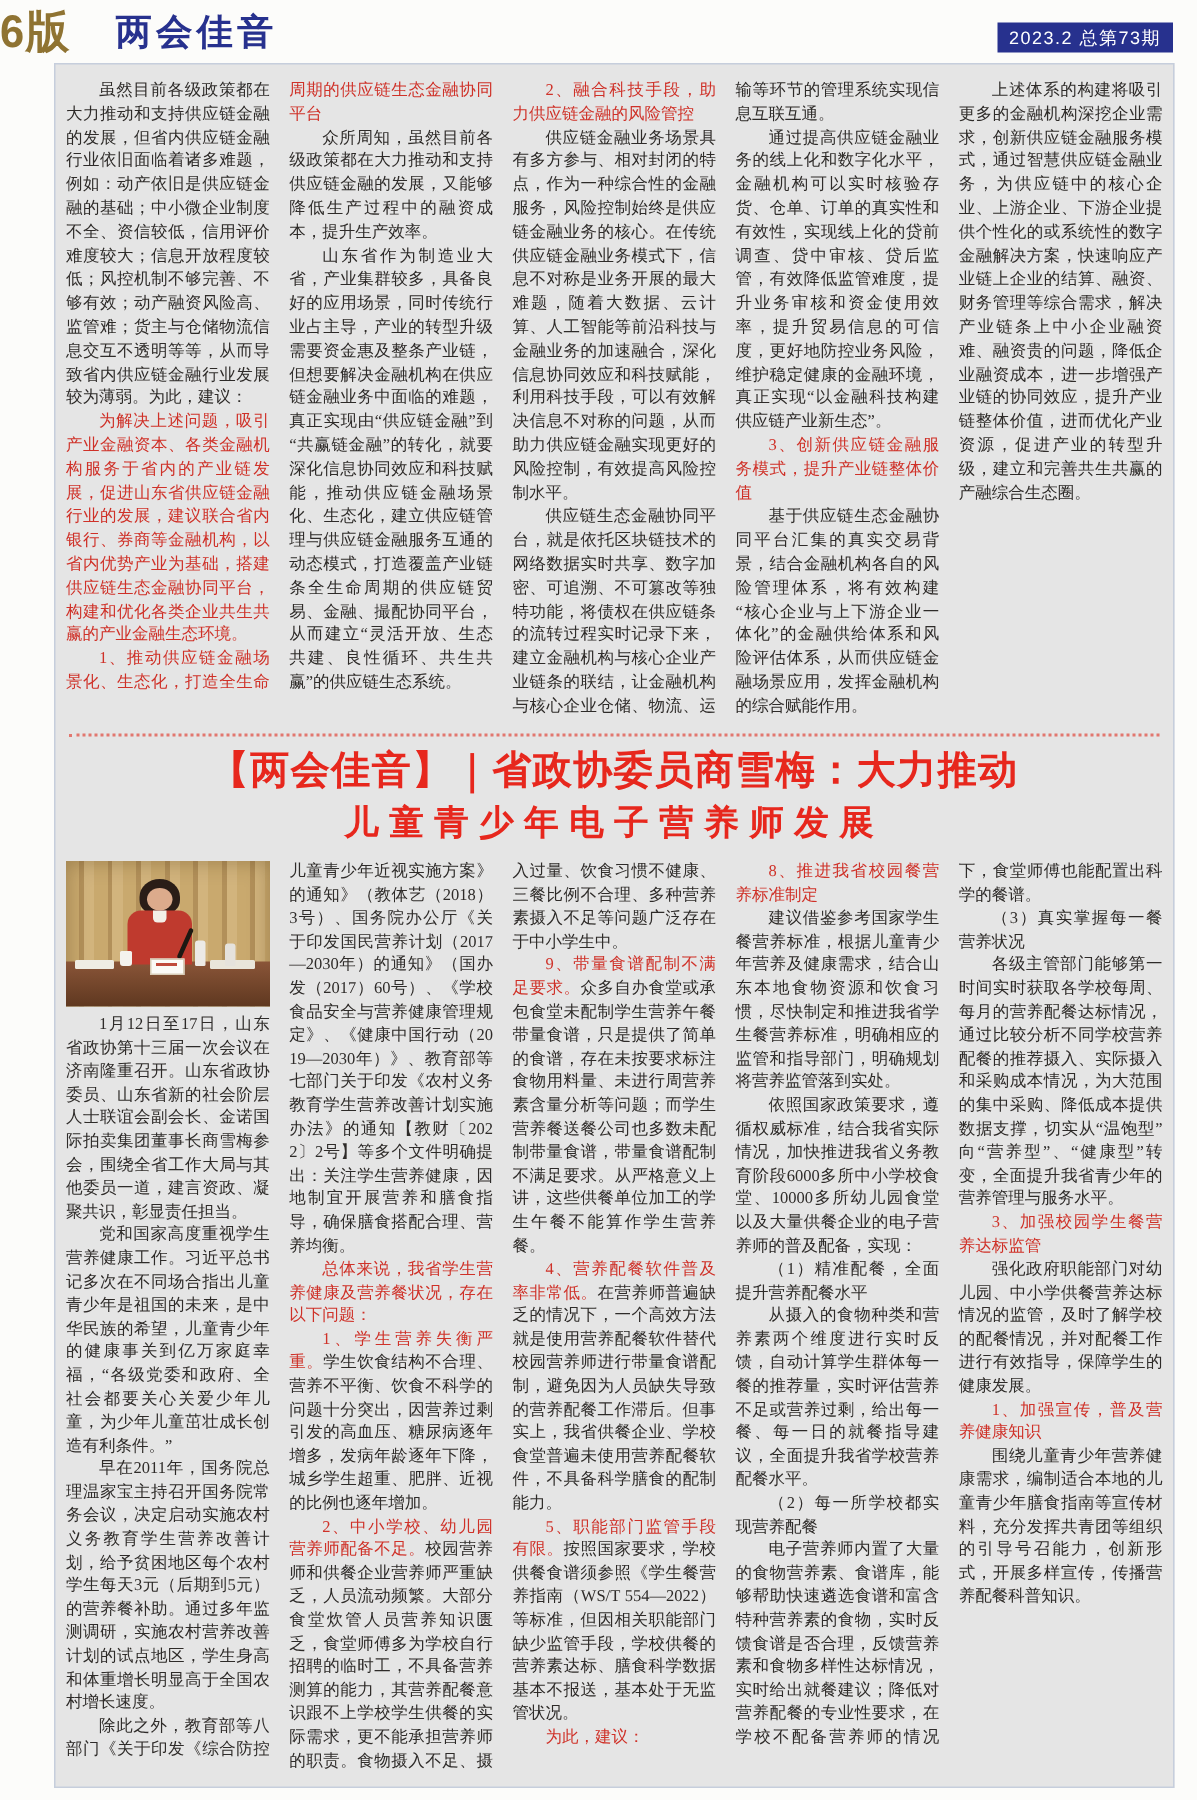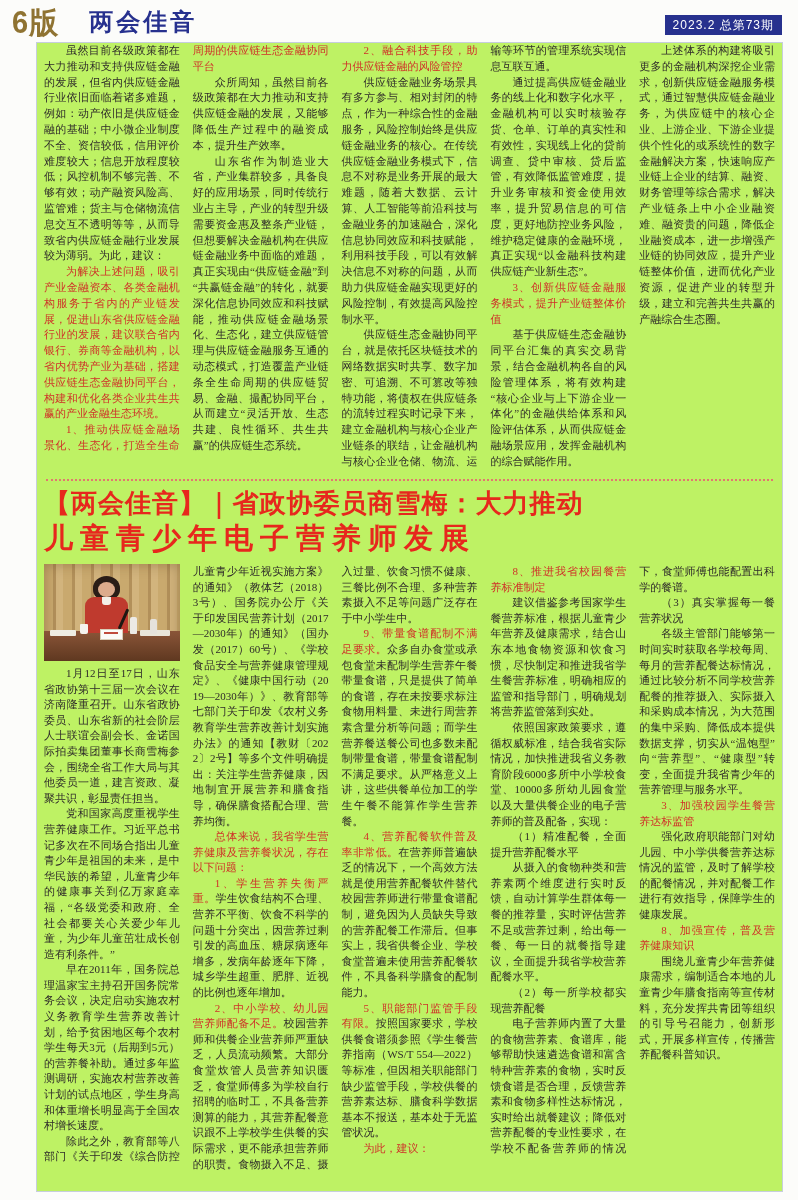--- a/index.html
+++ b/index.html
@@ -2,56 +2,56 @@
 <html lang="zh"><head>
 <meta charset="utf-8">
 <style>
   html,body{margin:0;padding:0;background:#e9e9e7;}
   .sheet{
     position:relative;width:798px;height:1200px;margin:0 auto;
     background:#fcfcfa;overflow:hidden;
     font-family:"Liberation Serif","DejaVu Serif",serif;color:#2e2b29;
   }
   
-  .masthead{position:absolute;top:6px;left:12px;right:14px;height:34px;}
+  .masthead{position:absolute;top:6px;left:0;right:14px;height:34px;}
   .page-no{
     display:inline-block;font-family:"Liberation Sans","DejaVu Sans",sans-serif;
     font-weight:900;font-size:29px;line-height:32px;color:#8f7332;
     letter-spacing:1px;transform:scaleY(1.05);
   }
   .section-title{
     display:inline-block;margin-left:26px;font-weight:bold;font-size:24px;
     line-height:32px;color:#27318e;letter-spacing:3px;vertical-align:top;
   }
   .issue-badge{
     position:absolute;right:2px;top:9px;background:#27318e;color:#ffffff;
     font-family:"Liberation Sans","DejaVu Sans",sans-serif;
     font-size:12px;line-height:18px;padding:1px 8px;letter-spacing:1px;margin-left:48px;
   }
   
   .content-box{
     position:absolute;top:42px;left:36px;right:15px;bottom:8px;
-    border:1px solid #c6cedc;padding:0 7px 0 7px;background:#bef264;
+    border:1px solid #c6cedc;padding:10px 7px 0 7px;background:#e5e5e5;
   }
   .article{
     column-gap:13px;column-count:5;column-fill:auto;
     font-size:11px;line-height:15.8px;text-align:justify;word-break:break-all;
   }
   .article-top{height:430px;}
   .article-bottom{height:614px;margin-top:8px;line-height:15.6px;}
   .para{margin:0;text-indent:2em;}
   .red{color:#cf3128;}
   .separator{border-top:2px dotted #e2776f;margin:6px 2px 6px 2px;height:0;}
   
   .headline{
-    text-align:left;color:#e7271d;
+    text-align:center;color:#e7271d;
     font-family:"Liberation Sans","DejaVu Sans",sans-serif;font-weight:bold;
   }
   .headline-line1{font-size:26px;line-height:33px;letter-spacing:1px;}
-  .headline-line2{font-size:29px;line-height:36px;letter-spacing:7px;}
+  .headline-line2{font-size:23px;line-height:36px;letter-spacing:7px;}
   
   .photo{
     position:relative;width:100%;height:97px;margin:0 0 5px 0;
     break-inside:avoid;overflow:hidden;
     background:repeating-linear-gradient(90deg,#c9a96e 0 9px,#b2905a 9px 12px,#d2b47d 12px 19px);
     box-shadow:inset 0 0 14px rgba(70,45,15,.35);
   }
   .photo .desk{position:absolute;left:0;right:0;bottom:0;height:30px;
     background:linear-gradient(180deg,#8a5538,#5f3820);}
   .photo .paper1{position:absolute;left:6px;bottom:25px;width:26px;height:6px;background:#efece3;border-radius:1px;}
@@ -134,18 +134,18 @@
         <p class="para"><span>建议借鉴参考国家学生餐营养标准，根据儿童青少年营养及健康需求，结合山东本地食物资源和饮食习惯，尽快制定和推进我省学生餐营养标准，明确相应的监管和指导部门，明确规划将营养监管落到实处。</span></p>
         <p class="para"><span>依照国家政策要求，遵循权威标准，结合我省实际情况，加快推进我省义务教育阶段6000多所中小学校食堂、10000多所幼儿园食堂以及大量供餐企业的电子营养师的普及配备，实现：</span></p>
         <p class="para"><span>（1）精准配餐，全面提升营养配餐水平</span></p>
         <p class="para"><span>从摄入的食物种类和营养素两个维度进行实时反馈，自动计算学生群体每一餐的推荐量，实时评估营养不足或营养过剩，给出每一餐、每一日的就餐指导建议，全面提升我省学校营养配餐水平。</span></p>
         <p class="para"><span>（2）每一所学校都实现营养配餐</span></p>
         <p class="para"><span>电子营养师内置了大量的食物营养素、食谱库，能够帮助快速遴选食谱和富含特种营养素的食物，实时反馈食谱是否合理，反馈营养素和食物多样性达标情况，实时给出就餐建议；降低对营养配餐的专业性要求，在学校不配备营养师的情况下，食堂师傅也能配置出科学的餐谱。</span></p>
         <p class="para"><span>（3）真实掌握每一餐营养状况</span></p>
         <p class="para"><span>各级主管部门能够第一时间实时获取各学校每周、每月的营养配餐达标情况，通过比较分析不同学校营养配餐的推荐摄入、实际摄入和采购成本情况，为大范围的集中采购、降低成本提供数据支撑，切实从“温饱型”向“营养型”、“健康型”转变，全面提升我省青少年的营养管理与服务水平。</span></p>
         <p class="para"><span class="red">3、加强校园学生餐营养达标监管</span></p>
         <p class="para"><span>强化政府职能部门对幼儿园、中小学供餐营养达标情况的监管，及时了解学校的配餐情况，并对配餐工作进行有效指导，保障学生的健康发展。</span></p>
-        <p class="para"><span class="red">8、加强宣传，普及营养健康知识</span></p>
+        <p class="para"><span class="red">1、加强宣传，普及营养健康知识</span></p>
         <p class="para"><span>围绕儿童青少年营养健康需求，编制适合本地的儿童青少年膳食指南等宣传材料，充分发挥共青团等组织的引导号召能力，创新形式，开展多样宣传，传播营养配餐科普知识。</span></p>
       </div>
 
   </div>
 </div>
 
 </body></html>

